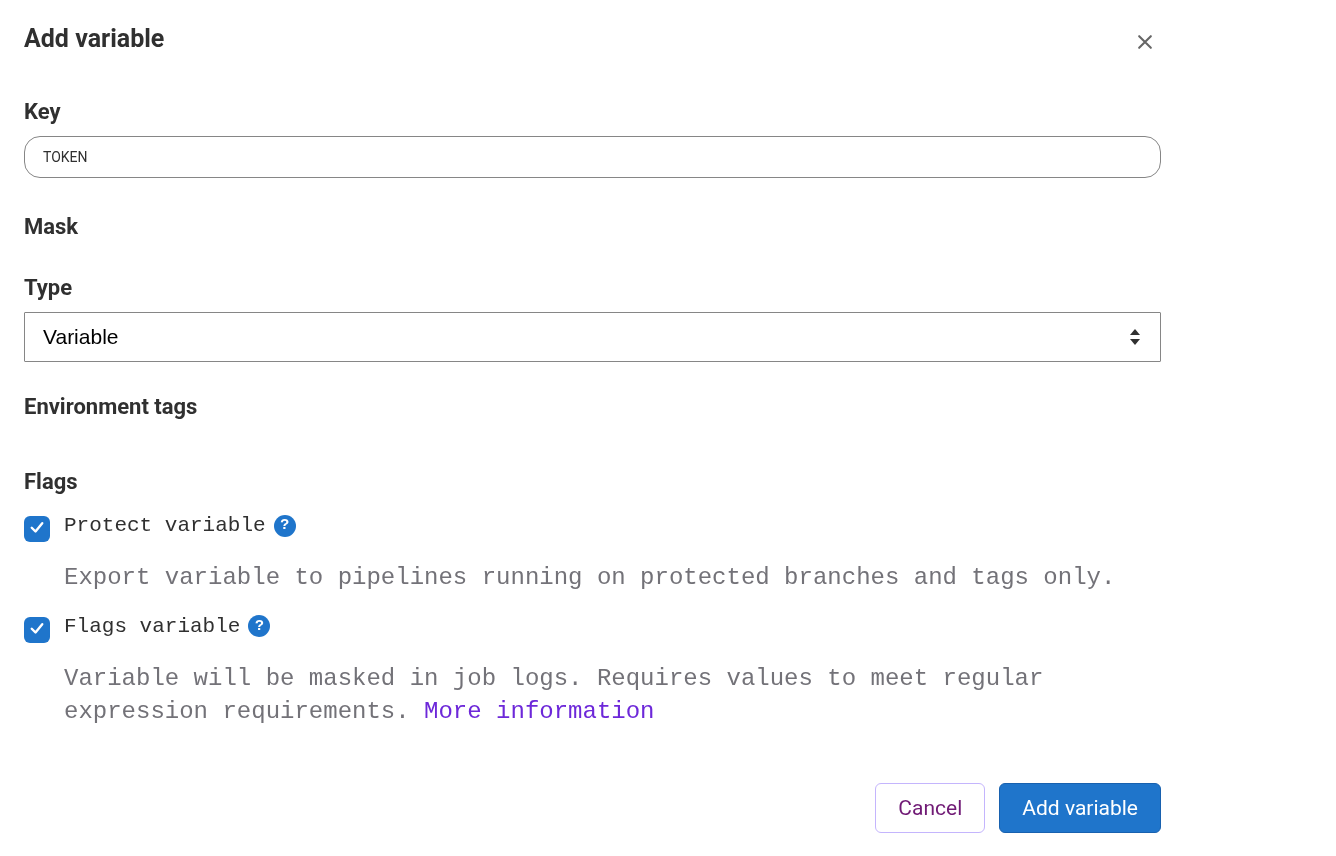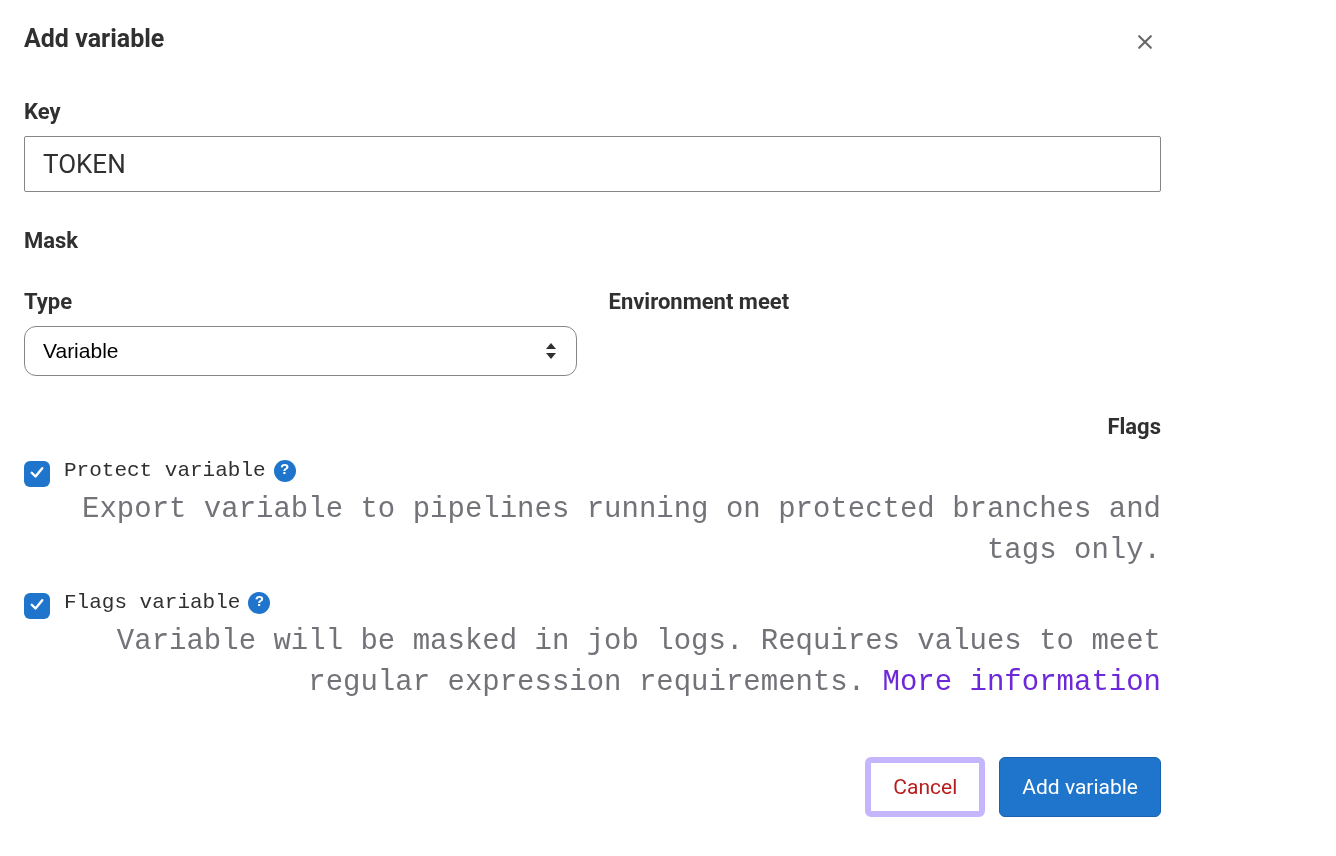--- a/index.html
+++ b/index.html
@@ -42,24 +42,24 @@
     font-size: 22px;
     font-weight: 700;
     color: #303030;
     margin-top: 36px;
     margin-bottom: 12px;
     display: block;
   }
   .section-label.first { margin-top: 38px; }
   .text-input {
     width: 100%;
-    font-size: 26px;
+    font-size: 14px;
     padding: 12px 18px;
     border: 1px solid #868686;
-    border-radius: 2px;
+    border-radius: 16px;
     background: #fff;
     font-family: inherit;
     color: #303030;
   }
   .textarea-wrap {
     position: relative;
   }
   .value-area {
     width: 100%;
     height: 110px;
@@ -90,32 +90,33 @@
     background: repeating-linear-gradient(90deg,#bdbdbd 0 50px,#cfcfcf 50px 110px,#b8b8b8 110px 170px,#d0d0d0 170px 220px);
   }
   .blur-line.two {
     width: 88%;
     margin-left: -120px;
   }
   .two-col {
     display: flex;
     gap: 32px;
     margin-top: 36px;
+    flex-direction: column;
   }
   .col { flex: 1; }
   .col .section-label { margin-top: 0; }
   .select-wrap {
     position: relative;
   }
   .select-box {
     width: 100%;
     font-size: 21px;
     padding: 12px 44px 12px 18px;
     border: 1px solid #868686;
-    border-radius: 12px;
+    border-radius: 1px;
     background: #fff;
     cursor: pointer;
     text-align: left;
   }
   .select-caret-updown {
     position: absolute;
     right: 20px;
     top: 50%;
     transform: translateY(-50%);
     pointer-events: none;
@@ -125,21 +126,21 @@
   }
   .select-caret-updown svg { width: 12px; height: 8px; }
   .select-caret-down {
     position: absolute;
     right: 20px;
     top: 50%;
     transform: translateY(-50%);
     pointer-events: none;
   }
   .select-caret-down svg { width: 16px; height: 10px; stroke:#303030; stroke-width:2.2; fill:none; stroke-linecap:round; stroke-linejoin:round;}
-  .flags-block { margin-top: 38px; text-align: right; }
+  .flags-block { margin-top: 38px; }
   .flag-row {
     display: flex;
     align-items: flex-start;
     gap: 14px;
     margin-top: 20px;
   }
   .checkbox {
     width: 26px;
     height: 26px;
     border-radius: 6px;
@@ -167,22 +168,22 @@
     background: #1f75cb;
     color: #fff;
     font-size: 15px;
     font-weight: 700;
     display: inline-flex;
     align-items: center;
     justify-content: center;
     cursor: pointer;
   }
   .flag-desc {
-    margin-top: 8px;
-    font-size: 29px;
+    margin-top: 24px;
+    font-size: 24px;
     color: #737278;
     line-height: 1.4;
   }
   .flag-desc a {
     color: #6d28d9;
     text-decoration: none;
     cursor: pointer;
   }
   .footer {
     margin-top: 54px;
@@ -192,22 +193,22 @@
   }
   .btn {
     font-size: 21px;
     padding: 12px 22px;
     border-radius: 6px;
     cursor: pointer;
     font-family: inherit;
   }
   .btn-secondary {
     background: #fff;
-    border: 6px solid #c4b5fd;
-    color: #b91c1c;
+    border: 1px solid #c4b5fd;
+    color: #701a75;
   }
   .btn-primary {
     background: #1f75cb;
     border: 1px solid #1861af;
     color: #fff;
   }
 </style>
 </head>
 <body>
 
@@ -240,21 +241,21 @@
           <svg viewBox="0 0 12 8">
               <path d="M1 7 L6 1 L11 7 Z" fill="#303030"></path>
             </svg>
           <svg viewBox="0 0 12 8">
               <path d="M1 1 L6 7 L11 1 Z" fill="#303030"></path>
             </svg>
         </span>
       </div>
     </div>
     <div class="col">
-      <label class="section-label">Environment meet</label>
+      <label class="section-label">Environment tags</label>
     </div>
   </div>
 
   <div class="flags-block">
     <label class="section-label" style="margin-top:0">Flags</label>
 
     <div class="flag-row">
       <div class="checkbox">
         <span><svg viewBox="0 0 24 24">
               <path d="M5 13 L10 18 L19 7"></path>

